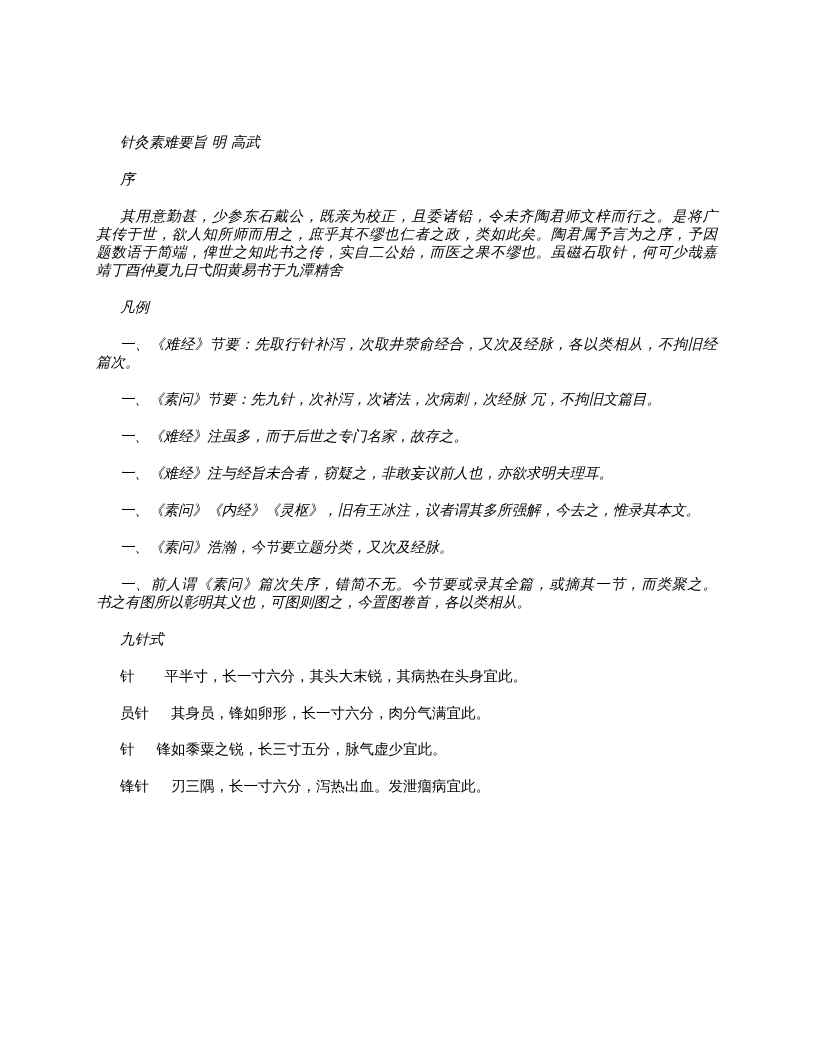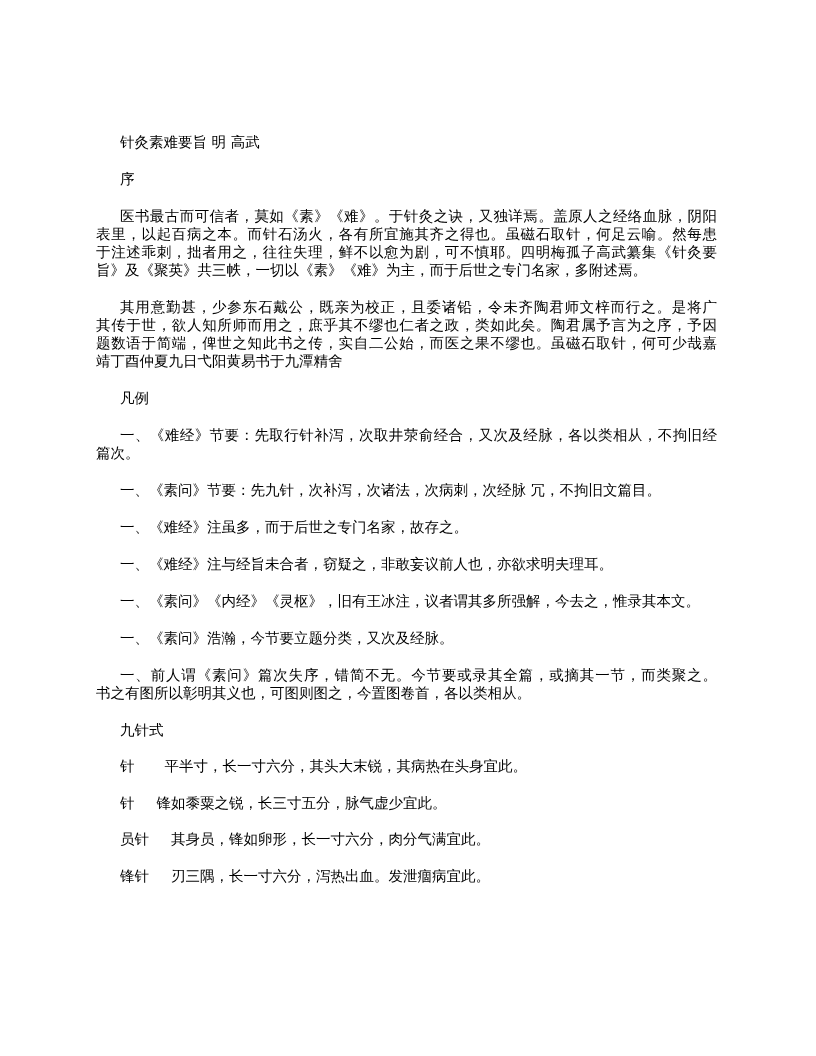--- a/index.html
+++ b/index.html
@@ -18,67 +18,61 @@
   .page {
     position: absolute;
     left: 96px;
     top: 133px;
     width: 621px;
   }
   .para {
     margin: 0 0 19px 0;
     font-size: 14.5px;
     line-height: 18px;
+    font-style: italic;
   }
   .line {
     display: block;
     height: 18px;
     white-space: nowrap;
     overflow: visible;
   }
   .line.full {
     text-align: justify;
     text-align-last: justify;
   }
   .line.indent {
     padding-left: 24px;
   }
   .needle-row {
     margin: 0 0 18.5px 0;
     font-size: 14.5px;
     line-height: 18px;
     padding-left: 24px;
     white-space: nowrap;
-    font-family: Liberation Mono, monospace;
   }
   .needle-name {
     display: inline-block;
   }
   .needle-gap-1 { display: inline-block; width: 30px; }
   .needle-gap-2 { display: inline-block; width: 22px; }
 </style>
 </head>
 <body>
 
 <div class="page">
 
   <div class="para">
     <span class="line indent">针灸素难要旨  明  高武</span>
   </div>
 
   <div class="para">
     <span class="line indent">序</span>
   </div>
 
-  <div class="para">
-    <span class="line indent full">医书最古而可信者，莫如《素》《难》。于针灸之诀，又独详焉。盖原人之经络血脉，阴阳</span>
-    <span class="line full">表里，以起百病之本。而针石汤火，各有所宜施其齐之得也。虽磁石取针，何足云喻。然每患</span>
-    <span class="line full">于注述乖刺，拙者用之，往往失理，鲜不以愈为剧，可不慎耶。四明梅孤子高武纂集《针灸要</span>
-    <span class="line">旨》及《聚英》共三帙，一切以《素》《难》为主，而于后世之专门名家，多附述焉。</span>
-  </div>
 
   <div class="para">
     <span class="line indent full">其用意勤甚，少参东石戴公，既亲为校正，且委诸铅，令未齐陶君师文梓而行之。是将广</span>
     <span class="line full">其传于世，欲人知所师而用之，庶乎其不缪也仁者之政，类如此矣。陶君属予言为之序，予因</span>
     <span class="line full">题数语于简端，俾世之知此书之传，实自二公始，而医之果不缪也。虽磁石取针，何可少哉嘉</span>
     <span class="line">靖丁酉仲夏九日弋阳黄易书于九潭精舍</span>
   </div>
 
   <div class="para">
     <span class="line indent">凡例</span>
@@ -109,22 +103,22 @@
   </div>
 
   <div class="para">
     <span class="line indent">九针式</span>
   </div>
 
   <div class="needle-row">
     <span class="needle-name">针</span><span class="needle-gap-1"></span><span>平半寸，长一寸六分，其头大末锐，其病热在头身宜此。</span>
   </div>
   <div class="needle-row">
-    <span class="needle-name">针</span><span class="needle-gap-2"></span><span>锋如黍粟之锐，长三寸五分，脉气虚少宜此。</span>
+    <span class="needle-name">员针</span><span class="needle-gap-2"></span><span>其身员，锋如卵形，长一寸六分，肉分气满宜此。</span>
   </div>
   <div class="needle-row">
-    <span class="needle-name">员针</span><span class="needle-gap-2"></span><span>其身员，锋如卵形，长一寸六分，肉分气满宜此。</span>
+    <span class="needle-name">针</span><span class="needle-gap-2"></span><span>锋如黍粟之锐，长三寸五分，脉气虚少宜此。</span>
   </div>
   <div class="needle-row">
     <span class="needle-name">锋针</span><span class="needle-gap-2"></span><span>刃三隅，长一寸六分，泻热出血。发泄痼病宜此。</span>
   </div>
 
 </div>
 
 </body></html>

